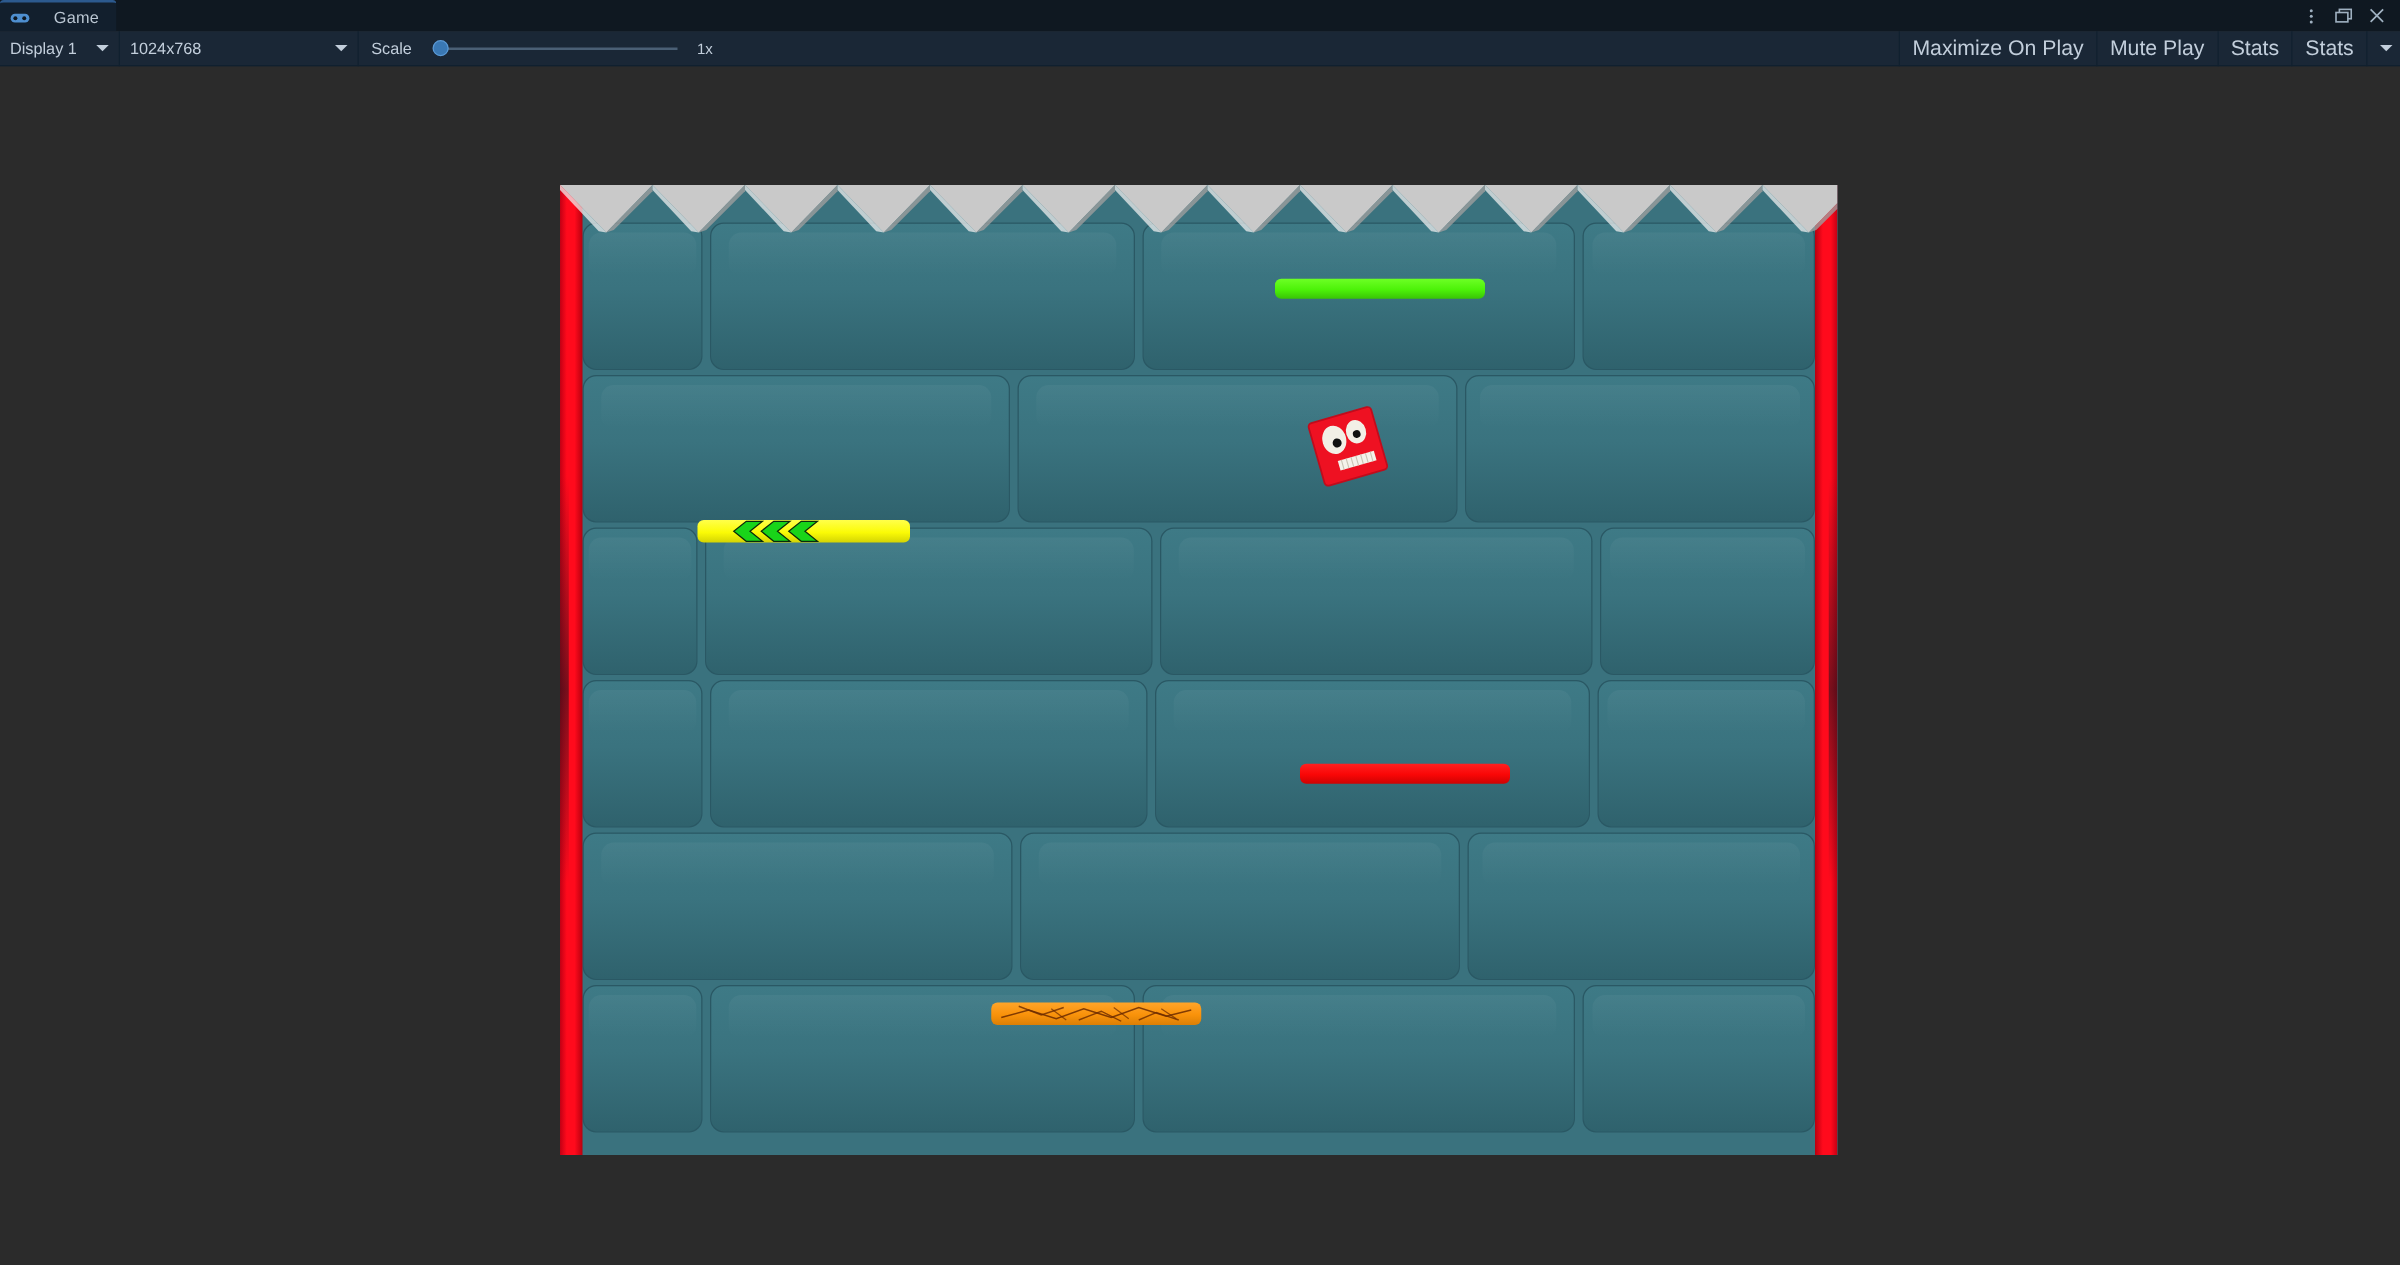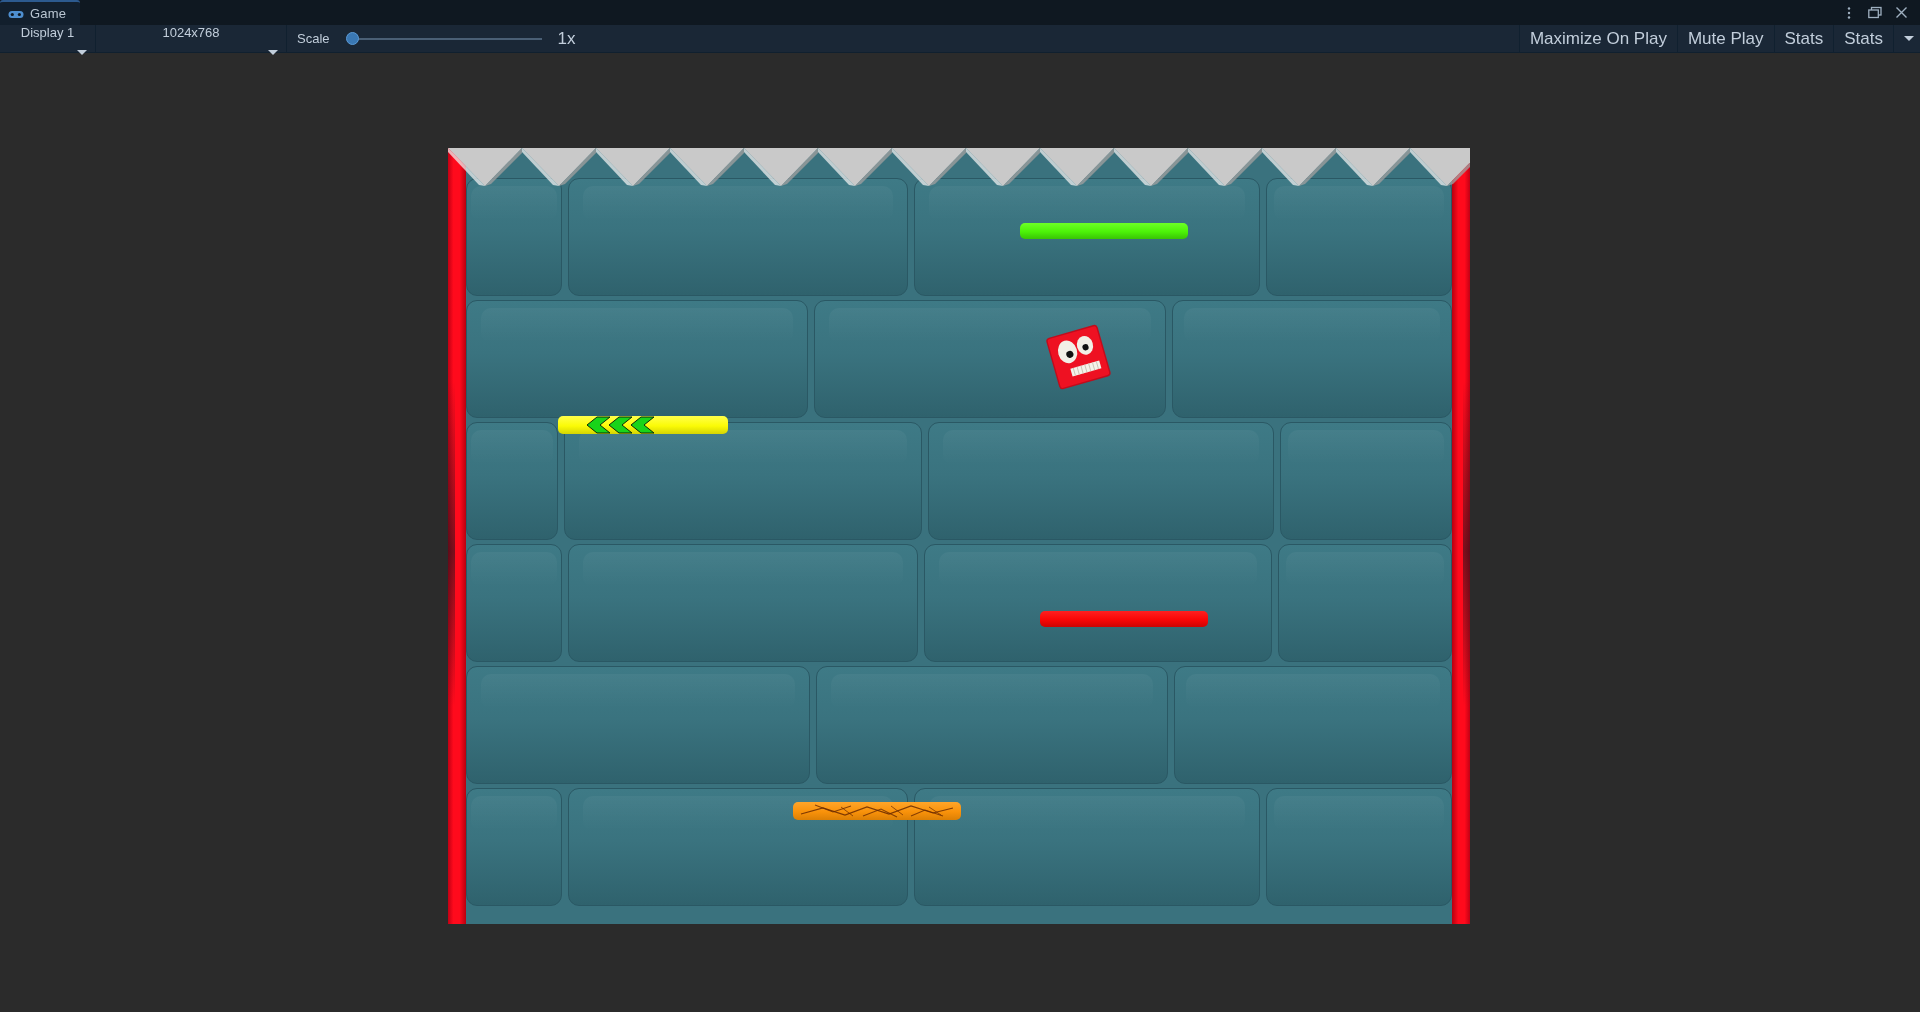--- a/index.html
+++ b/index.html
@@ -13,21 +13,21 @@
   
   .tabbar {
     position: absolute; left: 0; top: 0; width: 1920px; height: 25px;
     background: #0f1821;
     display: flex; align-items: flex-end;
   }
   .tab {
     position: relative;
     height: 25px; padding: 0 14px 0 8px;
     background: #121f2d;
-    display: flex; align-items: center; gap: 6px;
+    display: flex; align-items: center; gap: 19px;
     border-top: 2px solid #2c5a8f;
     border-top-left-radius: 3px; border-top-right-radius: 3px;
     font-size: 13px; color: #b8c4cf;
   }
   .tab-label { font-size: 13px; color: #bac6d2; letter-spacing: .2px; }
   .gamepad-icon { width: 16px; height: 11px; display:block; }
 
   .winbtns {
     margin-left: auto; display: flex; align-items: center; gap: 12px;
     padding-right: 12px; height: 25px;
@@ -40,40 +40,39 @@
     background: #1a2736;
     border-bottom: 1px solid #10202f;
     display: flex; align-items: center;
     font-size: 13px; color: #c2cedb;
   }
   .tb-sep { width: 1px; height: 28px; background: #10202f; }
   .dropdown {
     height: 28px; display: flex; align-items: center;
     padding: 0 8px; gap: 10px; color: #c2cedb; font-size: 13px;
     white-space: nowrap;
-    flex-direction: column;
   }
   .dd-display { min-width: 95px; }
   .dd-res { min-width: 190px; }
   .caret {
     width: 0; height: 0;
     border-left: 5px solid transparent; border-right: 5px solid transparent;
     border-top: 5px solid #c2cedb; margin-left: auto;
   }
   .scale-group {
     height: 28px; display: flex; align-items: center; gap: 16px; padding: 0 10px;
   }
   .scale-label { font-size: 13px; color: #c2cedb; }
   .slider { position: relative; width: 196px; height: 14px; display: flex; align-items: center; }
   .slider-track { position: absolute; left: 6px; right: 0; height: 2px; background: #4a5f75; }
   .slider-thumb {
     position: absolute; left: 0; width: 13px; height: 13px; border-radius: 50%;
     background: #3a78b4; border: 1px solid #5b9ad6;
   }
-  .scale-value { font-size: 17px; color: #c2cedb; min-width: 22px; }
+  .scale-value { font-size: 12px; color: #c2cedb; min-width: 22px; }
 
   .tb-right { margin-left: auto; display: flex; align-items: center; height: 28px; }
   .tb-btn {
     height: 28px; display: flex; align-items: center; padding: 0 10px;
     font-size: 17px; color: #c2cedb; border-left: 1px solid #10202f;
     white-space: nowrap;
   }
   .tb-btn.last { padding-right: 6px; }
   .tb-caret {
     width: 0; height: 0;

